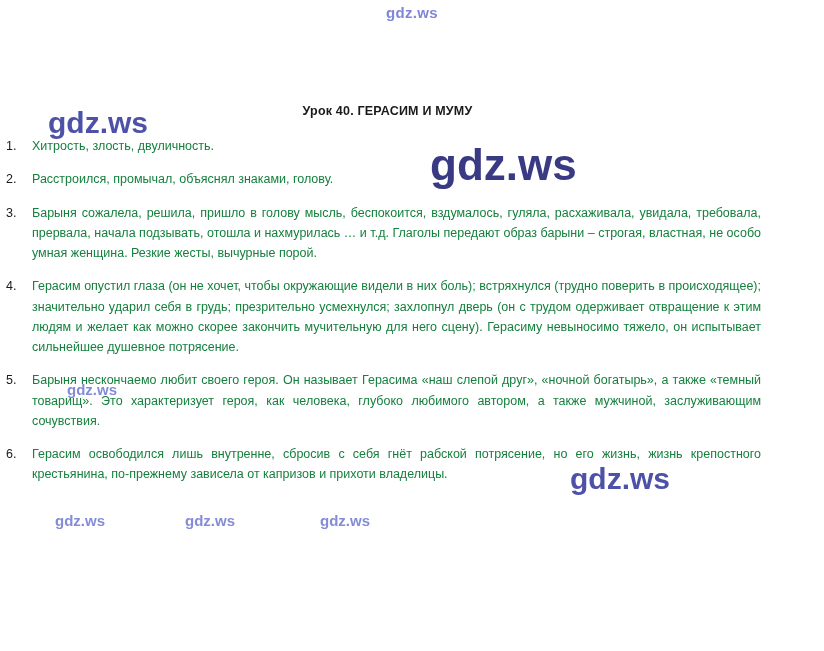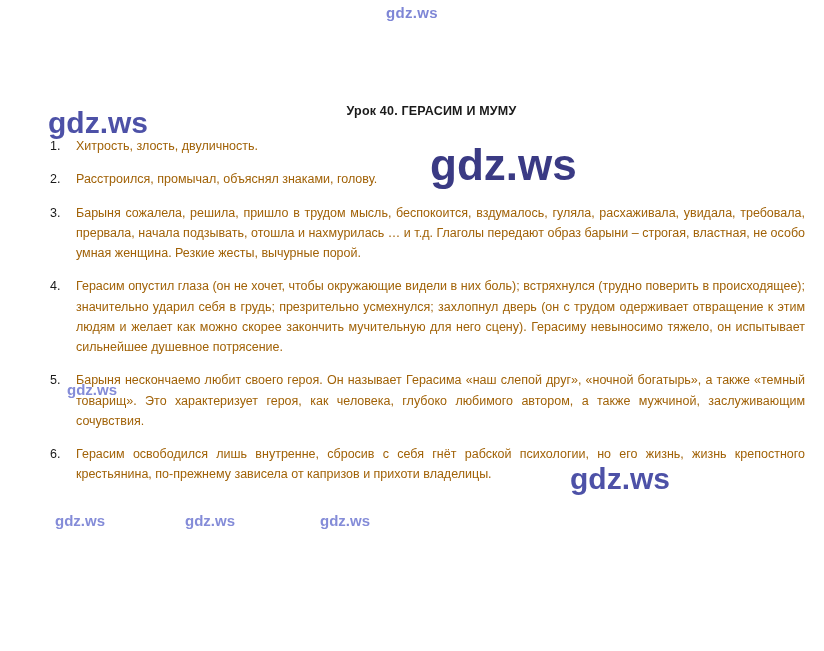--- a/index.html
+++ b/index.html
@@ -28,21 +28,20 @@
     font-size: 15px;
     font-weight: bold;
     color: #7e86d6;
     letter-spacing: 0.3px;
   }
   .doc {
     position: absolute;
     left: 0;
     top: 104px;
     width: 775px;
-    padding-left: 44px;
   }
   .doc-title {
     text-align: center;
     font-size: 12.5px;
     font-weight: bold;
     color: #1a1a1a;
     letter-spacing: 0.2px;
     margin-bottom: 18px;
   }
   .items {
@@ -57,21 +56,21 @@
   .item-num {
     width: 26px;
     flex: 0 0 26px;
     font-size: 12.5px;
     color: #1a1a1a;
     line-height: 1.62;
   }
   .item-text {
     flex: 1 1 auto;
     font-size: 12.5px;
-    color: #a16207;
+    color: #15803d;
     line-height: 1.62;
     text-align: justify;
     text-justify: inter-word;
     hyphens: none;
   }
   .item-text.nojust {
     text-align: left;
   }
   
   .wm {
@@ -124,36 +123,36 @@
         <div class="item-text nojust">Хитрость, злость, двуличность.</div>
       </div>
 
       <div class="item">
         <div class="item-num">2.</div>
         <div class="item-text nojust">Расстроился, промычал, объяснял знаками, голову.</div>
       </div>
 
       <div class="item">
         <div class="item-num">3.</div>
-        <div class="item-text">Барыня сожалела, решила, пришло в трудом мысль, беспокоится, вздумалось, гуляла, расхаживала, увидала, требовала, прервала, начала подзывать, отошла и нахмурилась … и т.д. Глаголы передают образ барыни – строгая, властная, не особо умная женщина. Резкие жесты, вычурные порой.</div>
+        <div class="item-text">Барыня сожалела, решила, пришло в голову мысль, беспокоится, вздумалось, гуляла, расхаживала, увидала, требовала, прервала, начала подзывать, отошла и нахмурилась … и т.д. Глаголы передают образ барыни – строгая, властная, не особо умная женщина. Резкие жесты, вычурные порой.</div>
       </div>
 
       <div class="item">
         <div class="item-num">4.</div>
         <div class="item-text">Герасим опустил глаза (он не хочет, чтобы окружающие видели в них боль); встряхнулся (трудно поверить в происходящее); значительно ударил себя в грудь; презрительно усмехнулся; захлопнул дверь (он с трудом одерживает отвращение к этим людям и желает как можно скорее закончить мучительную для него сцену). Герасиму невыносимо тяжело, он испытывает сильнейшее душевное потрясение.</div>
       </div>
 
       <div class="item">
         <div class="item-num">5.</div>
         <div class="item-text">Барыня нескончаемо любит своего героя. Он называет Герасима «наш слепой друг», «ночной богатырь», а также «темный товарищ». Это характеризует героя, как человека, глубоко любимого автором, а также мужчиной, заслуживающим сочувствия.</div>
       </div>
 
       <div class="item">
         <div class="item-num">6.</div>
-        <div class="item-text">Герасим освободился лишь внутренне, сбросив с себя гнёт рабской психологии, но его жизнь, жизнь крепостного крестьянина, по-прежнему зависела от капризов и прихоти владелицы.</div>
+        <div class="item-text">Герасим освободился лишь внутренне, сбросив с себя гнёт рабской потрясение, но его жизнь, жизнь крепостного крестьянина, по-прежнему зависела от капризов и прихоти владелицы.</div>
       </div>
 
     </div>
   </div>
 
   <div class="wm wm-med wm-1">gdz.ws</div>
   <div class="wm wm-big wm-2">gdz.ws</div>
   <div class="wm wm-small wm-3">gdz.ws</div>
   <div class="wm wm-med wm-4">gdz.ws</div>
   <div class="wm wm-small wm-5">gdz.ws</div>

